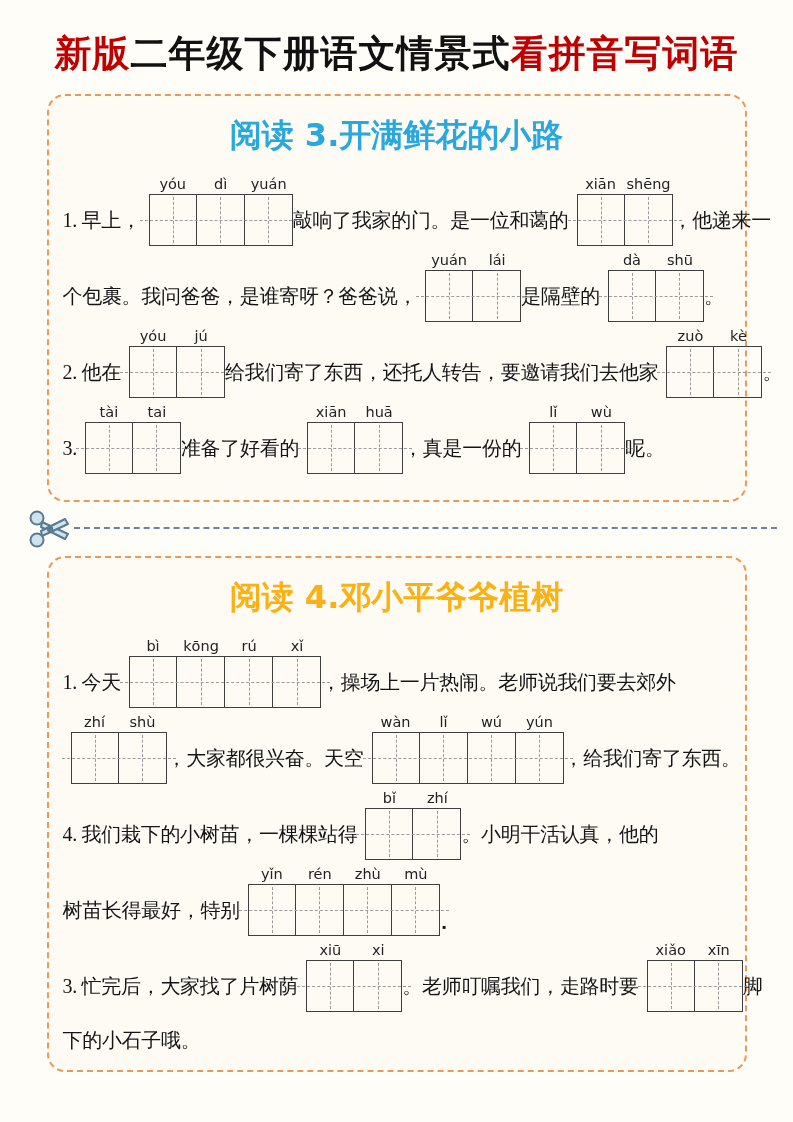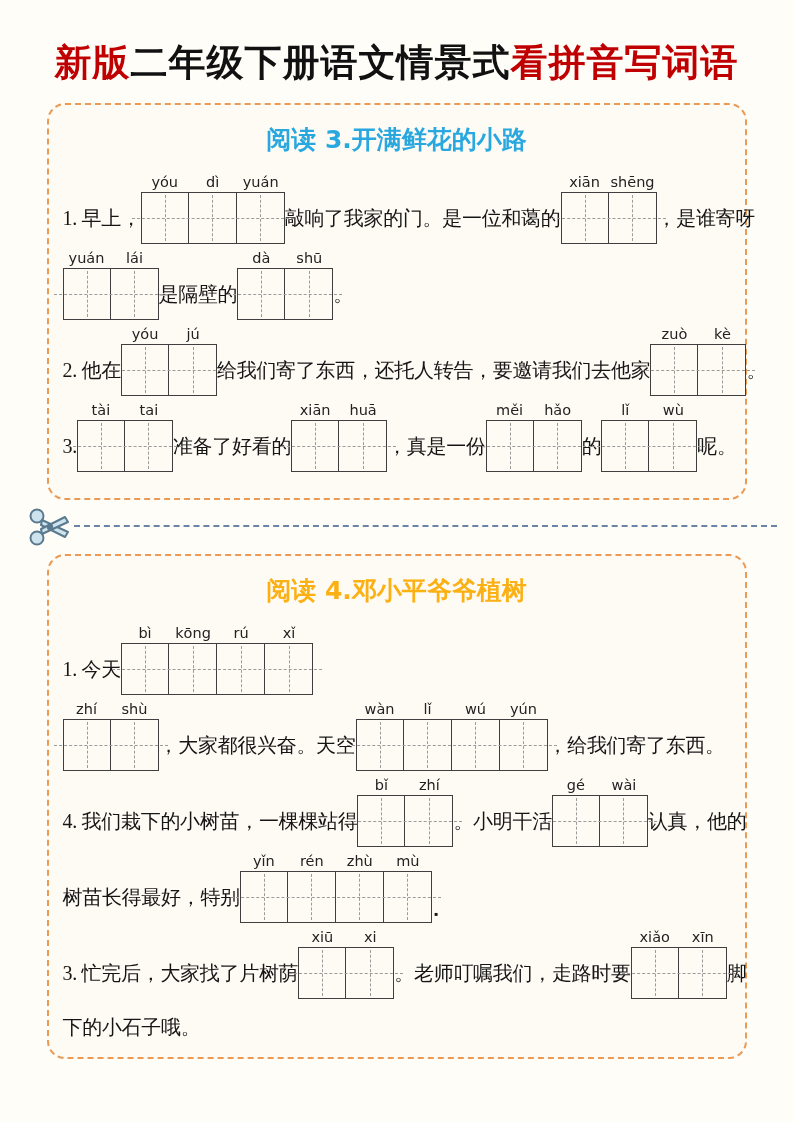--- a/index.html
+++ b/index.html
@@ -9,49 +9,49 @@
     --cut:#6b83a6; --cell-border:#3f3f3f; --cell-dash:#9b9b9b;
     --ink:#151515; --pinyin-ink:#222222;
   }
   *{box-sizing:border-box;margin:0;padding:0;}
   html,body{width:793px;}
   body{
     width:793px;height:1122px;background:#fffdf8;overflow:hidden;
     font-family:"Liberation Serif","DejaVu Serif",serif;
   }
   .title{
-    text-align:center;margin:38px 0 15px;
+    text-align:center;margin:29px 0 15px;
     font-size:37px;font-weight:900;letter-spacing:1px;
     font-family:"DejaVu Serif","Liberation Serif",serif;
   }
   .title .red{color:var(--red);}
   .title .black{color:var(--black);}
   .panel{
     width:700px;margin:0 auto;background:var(--panel-bg);
     border:2.5px dashed var(--panel-border);border-radius:18px;
     padding:16px 14px 14px;
   }
   .panel-title{
-    text-align:center;font-size:25px;font-weight:bold;
+    text-align:center;font-size:32px;font-weight:bold;
     font-family:"DejaVu Sans","Liberation Sans",sans-serif;
     margin:2px 0 24px;
   }
   .panel-title.blue{color:var(--blue);}
   .panel-title.gold{color:var(--gold);}
   .line{
     display:flex;align-items:center;min-height:76px;
     white-space:nowrap;
   }
   .line.textonly{min-height:32px;}
   .cn{
     font-size:20px;color:var(--ink);letter-spacing:-0.3px;
     line-height:1.35;
   }
   .cn.sq{font-size:12px;position:relative;top:17px;left:2px;}
-  .box-group{position:relative;flex:0 0 auto;}
+  .box-group{position:relative;flex:0 0 auto;margin-left:8px;}
   .pinyin{
     position:absolute;bottom:100%;left:0;width:100%;
     display:flex;margin-bottom:2px;
   }
   .pinyin span{
     flex:1;text-align:center;
     font-family:"DejaVu Sans","Liberation Sans",sans-serif;
     font-size:14.5px;color:var(--pinyin-ink);
   }
   .cells{display:flex;position:relative;}
@@ -103,23 +103,24 @@
         <div class="box-group">
           <div class="pinyin">
             <span>xiān</span>
             <span>shēng</span>
           </div>
           <div class="cells">
             <div class="cell"></div>
             <div class="cell"></div>
           </div>
         </div>
-        <span class="cn">，是谁寄呀</span>
-      </div>
-      <div class="line">
+        <span class="cn">，他递来一</span>
+      </div>
+      <div class="line">
+        <span class="cn">个包裹。我问爸爸，是谁寄呀？爸爸说，</span>
         <div class="box-group">
           <div class="pinyin">
             <span>yuán</span>
             <span>lái</span>
           </div>
           <div class="cells">
             <div class="cell"></div>
             <div class="cell"></div>
           </div>
         </div>
@@ -178,30 +179,20 @@
           <div class="pinyin">
             <span>xiān</span>
             <span>huā</span>
           </div>
           <div class="cells">
             <div class="cell"></div>
             <div class="cell"></div>
           </div>
         </div>
         <span class="cn">，真是一份</span>
-        <div class="box-group">
-          <div class="pinyin">
-            <span>měi</span>
-            <span>hǎo</span>
-          </div>
-          <div class="cells">
-            <div class="cell"></div>
-            <div class="cell"></div>
-          </div>
-        </div>
         <span class="cn">的</span>
         <div class="box-group">
           <div class="pinyin">
             <span>lǐ</span>
             <span>wù</span>
           </div>
           <div class="cells">
             <div class="cell"></div>
             <div class="cell"></div>
           </div>
@@ -236,20 +227,21 @@
             <span>rú</span>
             <span>xǐ</span>
           </div>
           <div class="cells">
             <div class="cell"></div>
             <div class="cell"></div>
             <div class="cell"></div>
             <div class="cell"></div>
           </div>
         </div>
+        <span class="cn">，操场上一片热闹。老师说我们要去郊外</span>
       </div>
       <div class="line">
         <div class="box-group">
           <div class="pinyin">
             <span>zhí</span>
             <span>shù</span>
           </div>
           <div class="cells">
             <div class="cell"></div>
             <div class="cell"></div>
@@ -278,30 +270,20 @@
           <div class="pinyin">
             <span>bǐ</span>
             <span>zhí</span>
           </div>
           <div class="cells">
             <div class="cell"></div>
             <div class="cell"></div>
           </div>
         </div>
         <span class="cn">。小明干活</span>
-        <div class="box-group">
-          <div class="pinyin">
-            <span>gé</span>
-            <span>wài</span>
-          </div>
-          <div class="cells">
-            <div class="cell"></div>
-            <div class="cell"></div>
-          </div>
-        </div>
         <span class="cn">认真，他的</span>
       </div>
       <div class="line">
         <span class="cn">树苗长得最好，特别</span>
         <div class="box-group">
           <div class="pinyin">
             <span>yǐn</span>
             <span>rén</span>
             <span>zhù</span>
             <span>mù</span>

